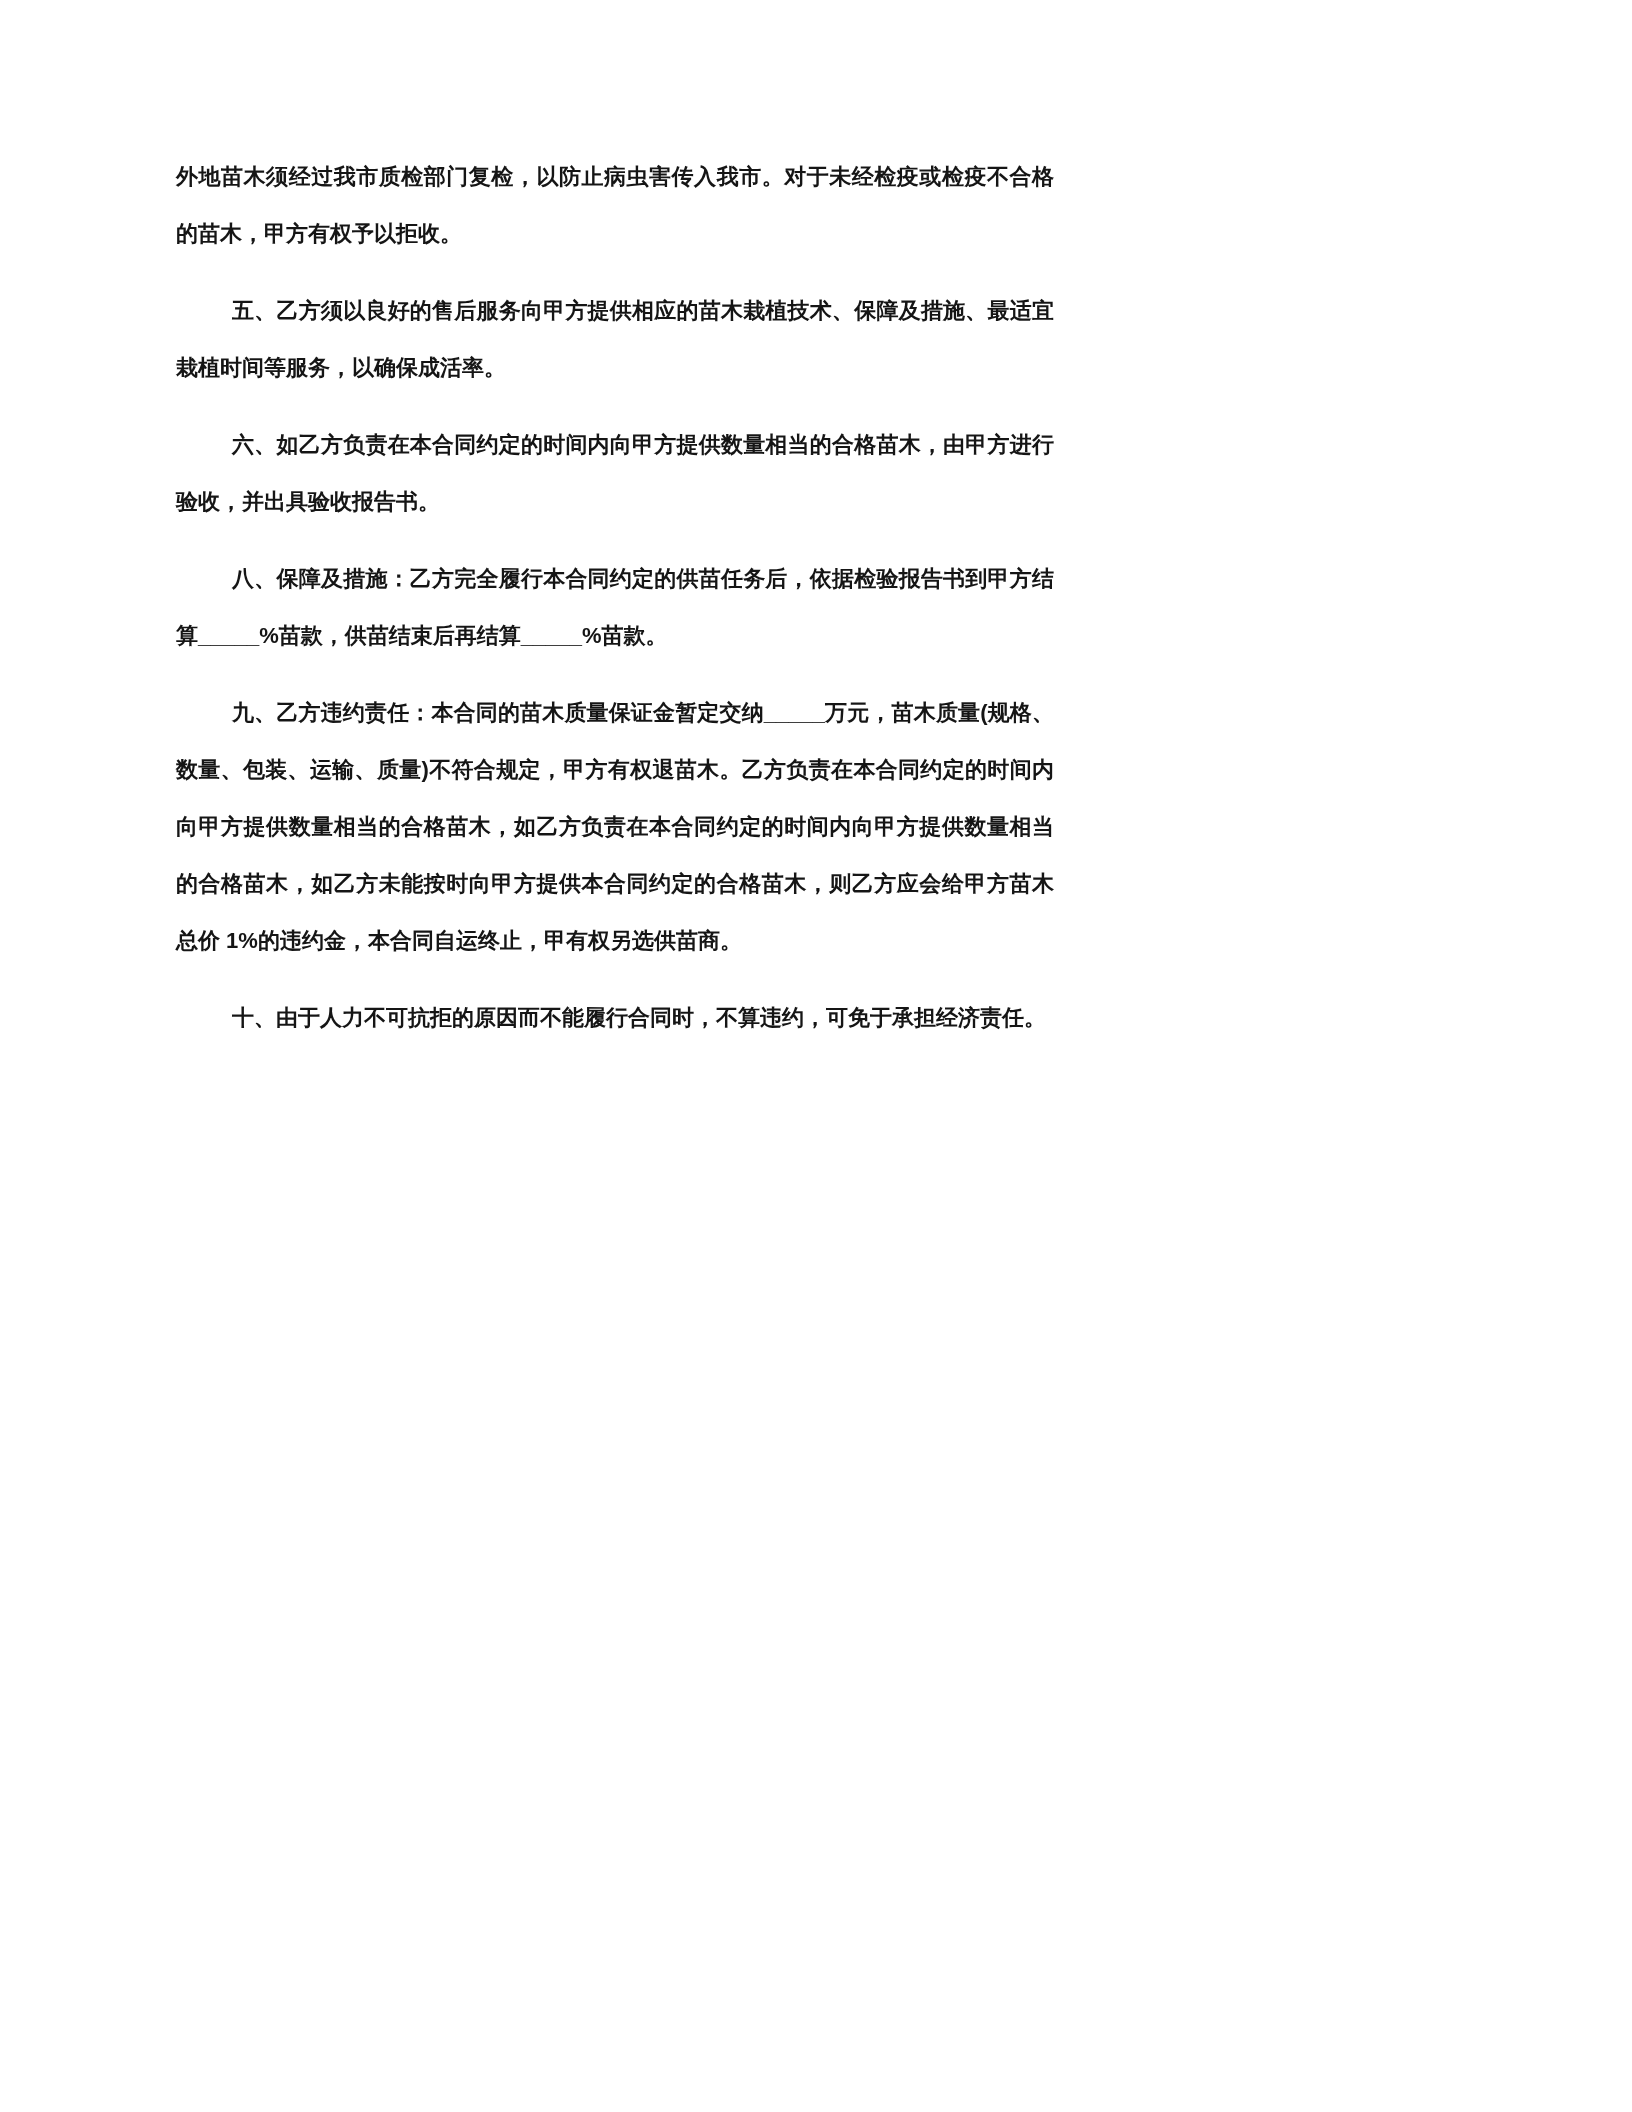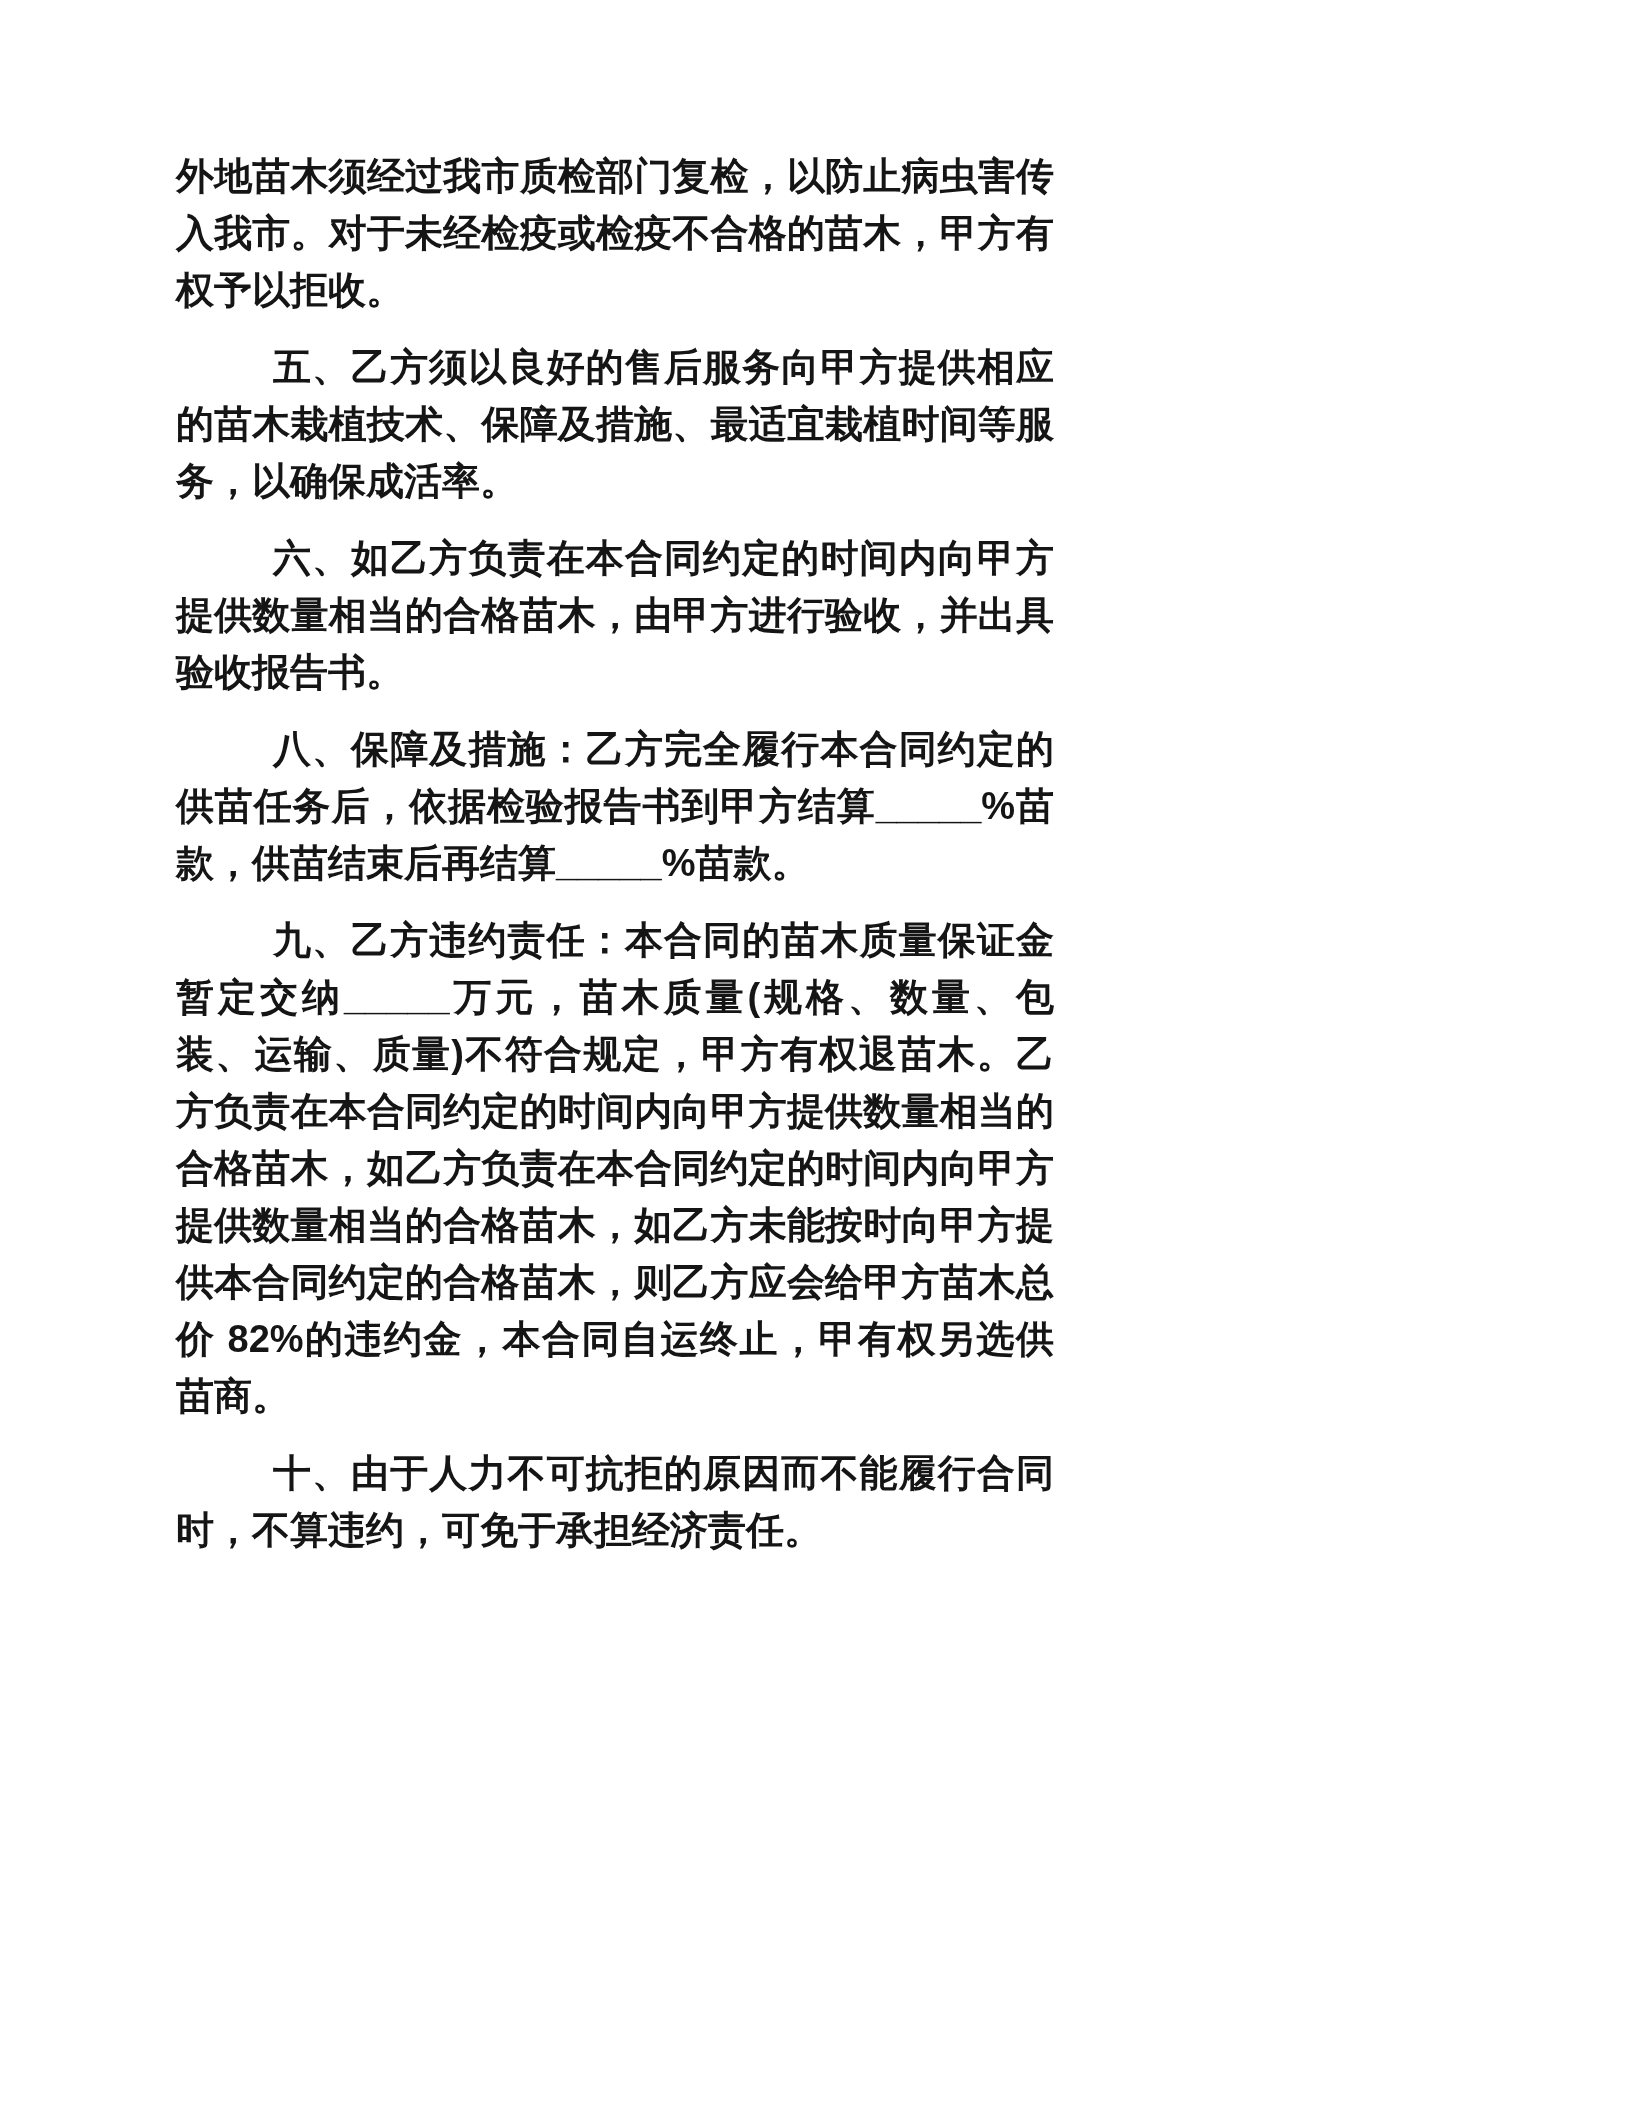--- a/index.html
+++ b/index.html
@@ -14,21 +14,21 @@
     margin: 0 auto;
     background: #ffffff;
     box-sizing: border-box;
     padding: 148px 0 0 176px;
     overflow: hidden;
     font-family: "Liberation Sans", "DejaVu Sans", sans-serif;
   }
   .doc-body {
     width: 878px;
     color: #151515;
-    font-size: 38px;
+    font-size: 22px;
     font-weight: 700;
     line-height: 57px;
     text-align: justify;
   }
   .doc-body p {
     margin: 0 0 20px 0;
     word-break: break-all;
   }
   .doc-body p.indent {
     text-indent: 2.55em;
@@ -36,16 +36,16 @@
 </style>
 </head>
 <body>
 
 <div class="page">
   <div class="doc-body">
     <p>外地苗木须经过我市质检部门复检，以防止病虫害传入我市。对于未经检疫或检疫不合格的苗木，甲方有权予以拒收。</p>
     <p class="indent">五、乙方须以良好的售后服务向甲方提供相应的苗木栽植技术、保障及措施、最适宜栽植时间等服务，以确保成活率。</p>
     <p class="indent">六、如乙方负责在本合同约定的时间内向甲方提供数量相当的合格苗木，由甲方进行验收，并出具验收报告书。</p>
     <p class="indent">八、保障及措施：乙方完全履行本合同约定的供苗任务后，依据检验报告书到甲方结算_____%苗款，供苗结束后再结算_____%苗款。</p>
-    <p class="indent">九、乙方违约责任：本合同的苗木质量保证金暂定交纳_____万元，苗木质量(规格、数量、包装、运输、质量)不符合规定，甲方有权退苗木。乙方负责在本合同约定的时间内向甲方提供数量相当的合格苗木，如乙方负责在本合同约定的时间内向甲方提供数量相当的合格苗木，如乙方未能按时向甲方提供本合同约定的合格苗木，则乙方应会给甲方苗木总价 82%的违约金，本合同自运终止，甲有权另选供苗商。</p>
+    <p class="indent">九、乙方违约责任：本合同的苗木质量保证金暂定交纳_____万元，苗木质量(规格、数量、包装、运输、质量)不符合规定，甲方有权退苗木。乙方负责在本合同约定的时间内向甲方提供数量相当的合格苗木，如乙方负责在本合同约定的时间内向甲方提供数量相当的合格苗木，如乙方未能按时向甲方提供本合同约定的合格苗木，则乙方应会给甲方苗木总价 1%的违约金，本合同自运终止，甲有权另选供苗商。</p>
     <p class="indent">十、由于人力不可抗拒的原因而不能履行合同时，不算违约，可免于承担经济责任。</p>
   </div>
 </div>
 
 </body></html>

